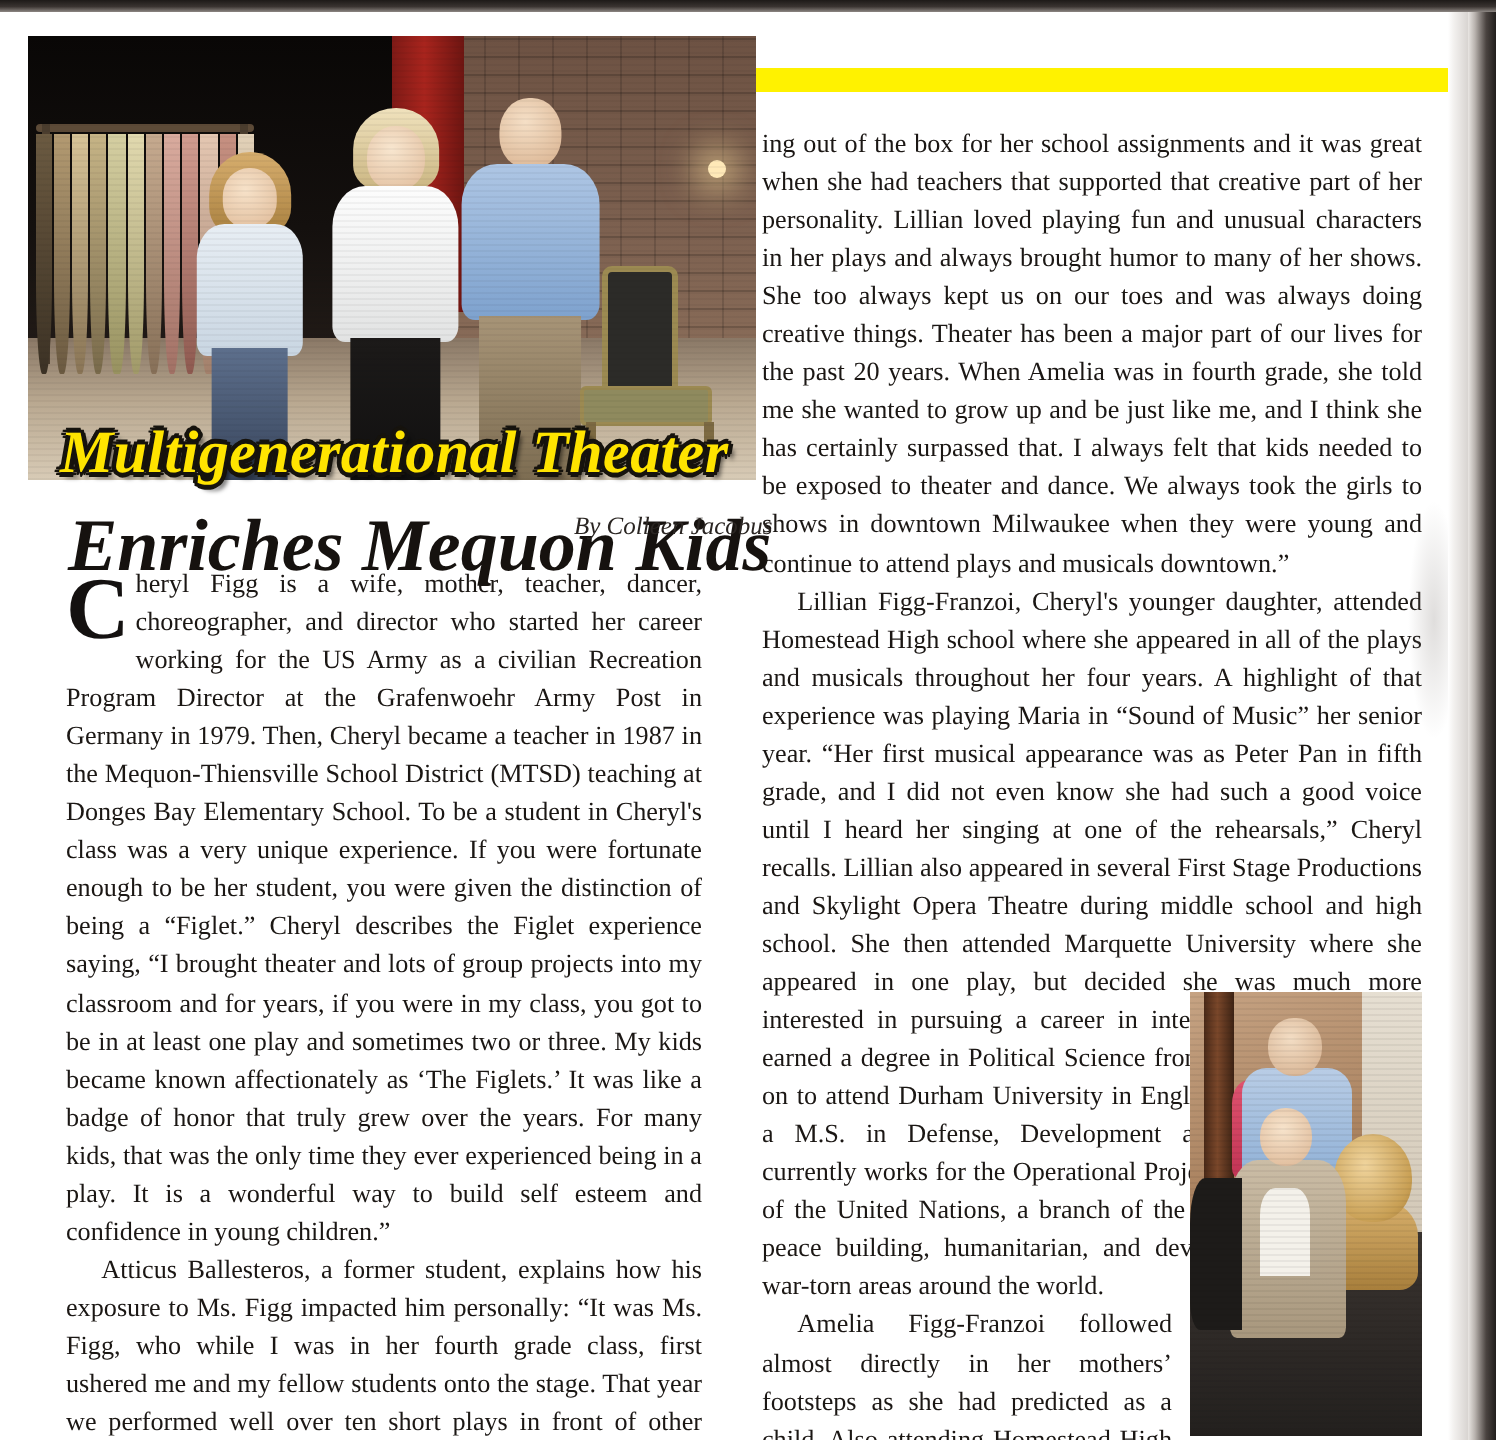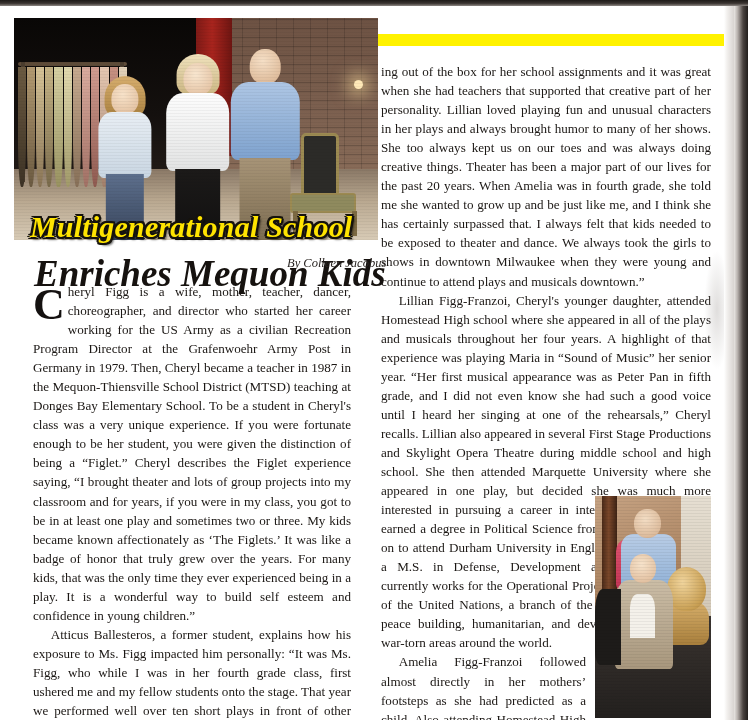--- a/index.html
+++ b/index.html
@@ -325,21 +325,21 @@
     <div class="chair">
       <div class="chair-back"></div>
       <div class="chair-seat"></div>
       <div class="chair-leg" style="left:8%;"></div>
       <div class="chair-leg" style="right:8%;"></div>
     </div>
 
     <div class="photo-grain"></div>
   </div>
 
-  <div class="masthead-title">Multigenerational School</div>
+  <div class="masthead-title">Multigenerational Theater</div>
 
   <div class="yellow-rule"></div>
 
   <div class="headline">Enriches Mequon Kids</div>
   <div class="byline">By Colleen Jacobus</div>
 
   <div class="col" id="col-left">
     <p class="dropcap">Cheryl Figg is a wife, mother, teacher, dancer, choreographer, and director who started her career working for the US Army as a civilian Recreation Program Director at the Grafenwoehr Army Post in Germany in 1979. Then, Cheryl became a teacher in 1987 in the Mequon-Thiensville School District (MTSD) teaching at Donges Bay Elementary School. To be a student in Cheryl's class was a very unique experience.  If you were fortunate enough to be her student, you were given the distinction of being a “Figlet.” Cheryl describes the Figlet experience saying, “I brought theater and lots of group projects into my classroom and for years, if you were in my class, you got to be in at least one play and sometimes two or three. My kids became known affectionately as ‘The Figlets.’  It was like a badge of honor that truly grew over the years.  For many kids, that was the only time they ever experienced being in a play. It is a wonderful way to build self esteem and confidence in young children.”</p>
     <p>Atticus Ballesteros, a former student, explains how his exposure to Ms. Figg impacted him personally: “It was Ms. Figg, who while I was in her fourth grade class, first ushered me and my fellow students onto the stage. That year we performed well over ten short plays in front of other classes and our parents. She must have understood what we would gain from these experiences: confidence, empathy, and communication -- the list goes on. Ms. Figg then also suggested that I audition for First Stage Children's Theater, a wonderful organization that would go on to nurture my young adult development until my sophomore year of high school.”</p>
 

